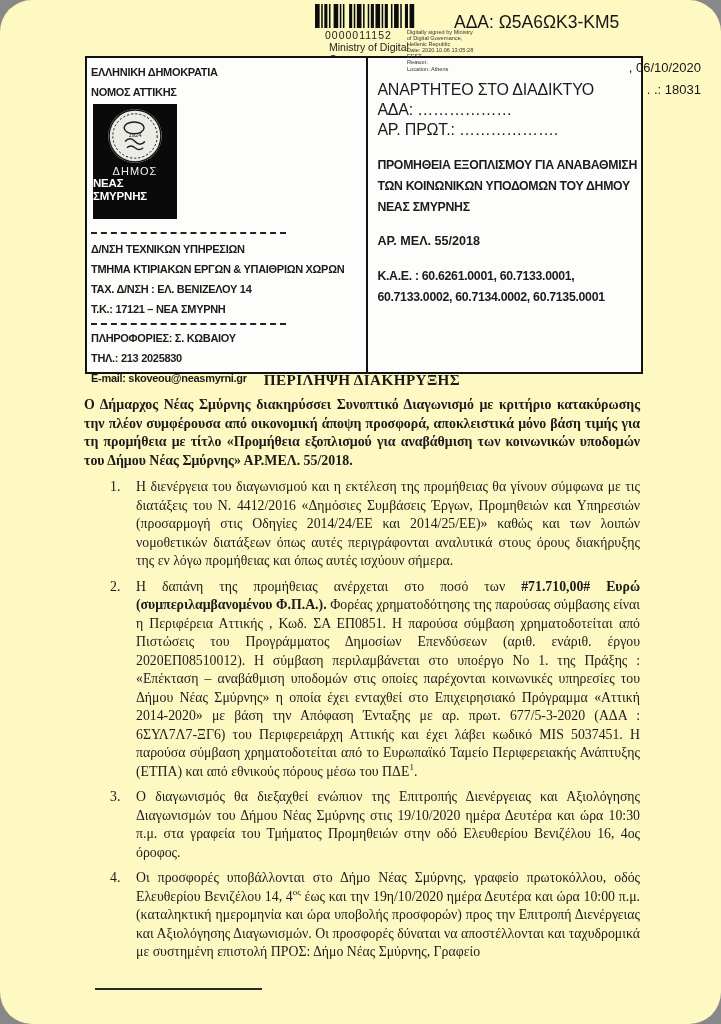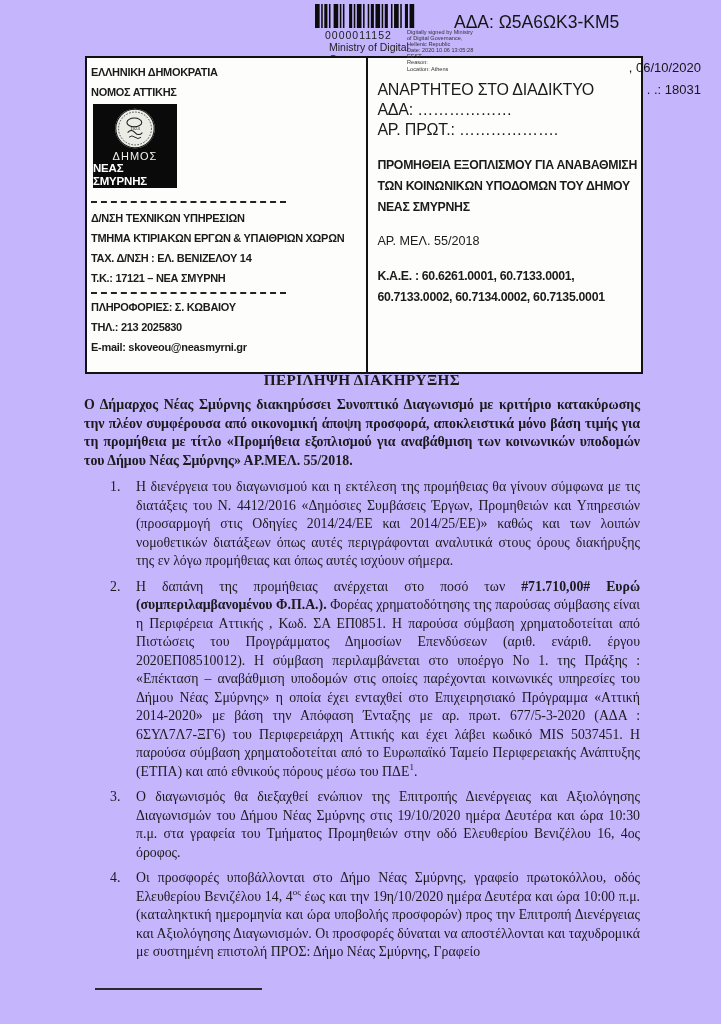--- a/index.html
+++ b/index.html
@@ -1,50 +1,51 @@
 <!DOCTYPE html>
 <html><head>
 <meta charset="utf-8">
 <style>
   html,body{margin:0;padding:0;background:#888;}
   .page{
     width:721px;height:1024px;position:relative;margin:0 auto;
-    background:#c4b5fd;color:#1b1b1b;overflow:hidden;
+    background:#fef9c3;color:#1b1b1b;overflow:hidden;
     font-family:"Liberation Serif", serif;
+    border-radius:32px;
   }
   
   .barcode-block{position:absolute;left:315px;top:4px;width:132px;}
   .barcode-block svg{display:block;}
   .bc-num{font-family:"Liberation Sans",sans-serif;font-size:10.5px;letter-spacing:1px;margin:0 0 1px 10px;}
   .bc-issuer{font-family:"Liberation Sans",sans-serif;font-size:10.5px;line-height:11.5px;margin-left:14px;color:#222;}
   .sig-stamp{position:absolute;left:407px;top:29px;width:90px;z-index:3;
     font-family:"Liberation Sans",sans-serif;font-size:5.6px;line-height:6.1px;color:#333;}
   .ada-top{position:absolute;left:454px;top:12px;font-family:"Liberation Sans",sans-serif;
     font-size:17.5px;color:#161616;white-space:nowrap;}
   .stamp-block{position:absolute;right:20px;top:57px;text-align:right;z-index:4;
     font-family:"Liberation Sans",sans-serif;font-size:13px;line-height:22px;color:#161616;white-space:nowrap;}
   
   .header-table{position:absolute;left:85px;top:56px;width:558px;height:318px;
     border:2px solid #121212;display:flex;background:#fdfdfb;box-sizing:border-box;}
   .col-left{width:287px;box-sizing:border-box;border-right:2px solid #121212;padding:4px 2px 0 4px;}
   .col-right{flex:1;box-sizing:border-box;padding:22px 4px 0 9px;}
   .hl{font-family:"Liberation Sans",sans-serif;font-weight:bold;font-size:11px;
     line-height:20px;letter-spacing:-0.3px;white-space:nowrap;}
-  .logo-box{width:84px;height:84px;background:#0a0a0a;margin:2px 0 0 2px;
+  .logo-box{width:84px;height:115px;background:#0a0a0a;margin:2px 0 0 2px;
     display:flex;flex-direction:column;align-items:center;padding-top:3px;box-sizing:border-box;}
   .logo-cap1{color:#f2f2ee;font-family:"Liberation Sans",sans-serif;font-size:11px;line-height:12px;letter-spacing:1px;}
   .logo-cap2{color:#ffffff;font-family:"Liberation Sans",sans-serif;font-weight:bold;font-size:11.5px;line-height:13px;letter-spacing:-0.2px;}
   .dashed{border-top:2px dashed #222;width:195px;}
   .d1{margin:13px 0 5px 0;}
   .d2{margin:4px 0 3px 0;}
   .hr1{font-family:"Liberation Sans",sans-serif;font-weight:normal;font-size:16px;line-height:20px;letter-spacing:-0.2px;white-space:nowrap;}
   .subject{margin-top:15px;}
   .subject div, .kae div{font-family:"Liberation Sans",sans-serif;font-weight:bold;font-size:12.3px;
     line-height:21px;letter-spacing:-0.3px;white-space:nowrap;}
-  .study{margin-top:13px;font-family:"Liberation Sans",sans-serif;font-weight:normal;font-size:12.6px;line-height:20px;}
+  .study{margin-top:13px;font-family:"Liberation Sans",sans-serif;font-weight:bold;font-size:12.6px;line-height:20px;}
   .kae{margin-top:15px;}
   
   .doc-body{position:absolute;left:84px;top:371px;width:556px;}
   .title{text-align:center;font-weight:bold;font-size:15.2px;letter-spacing:0.4px;margin-bottom:7px;}
   .intro{font-weight:bold;font-size:13.9px;line-height:18.6px;text-align:justify;margin:0;}
   .items{margin-top:8px;}
   .item{display:flex;margin-bottom:7px;padding-left:26px;}
   .item .num{width:26px;flex:none;font-size:13.8px;line-height:18.5px;}
   .item .txt{flex:1;font-size:13.8px;line-height:18.5px;text-align:justify;}
   .item .txt b{font-weight:bold;}

